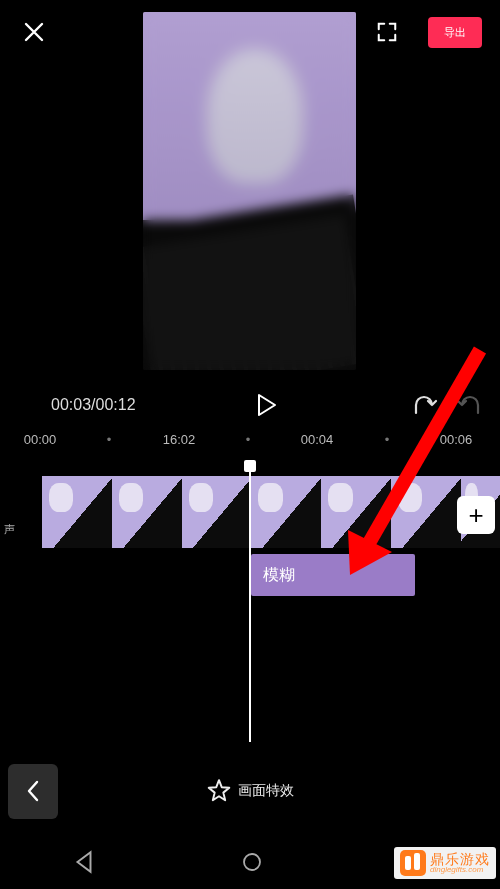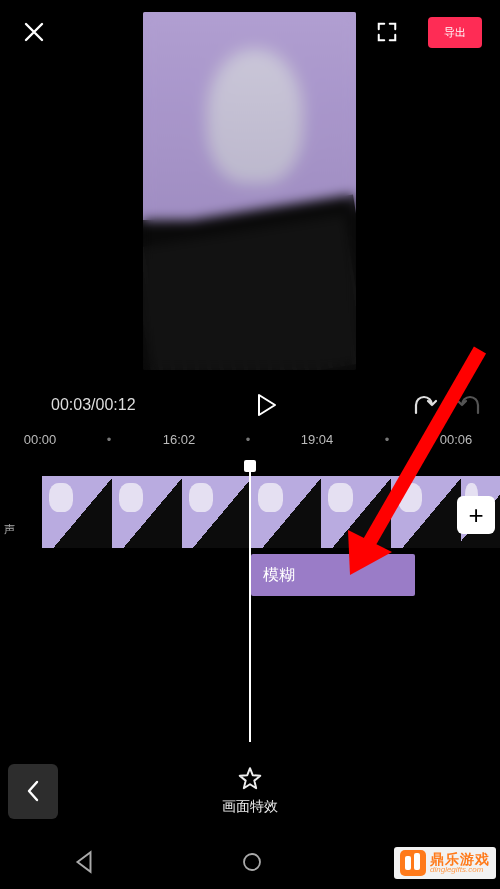--- a/index.html
+++ b/index.html
@@ -41,30 +41,30 @@
 
   .effect-clip { position: absolute; top: 92px; left: 251px; width: 164px; height: 42px; background:#9a7cc7; border-radius:2px; display:flex; align-items:center; padding-left:12px; font-size:16px; color:#fff; }
 
   .playhead { position:absolute; top:0; left:249px; width:2px; height:280px; background:#fff; }
   .playhead::before { content:""; position:absolute; top:-2px; left:-5px; width:12px; height:12px; background:#fff; border-radius:2px; }
 
   .add-btn { position:absolute; top:34px; right:5px; width:38px; height:38px; background:#fff; color:#000; border-radius:6px; display:flex; align-items:center; justify-content:center; font-size:26px; font-weight:400; }
 
   .bottom-bar { position:absolute; bottom:54px; left:0; right:0; height:88px; display:flex; align-items:center; }
   .back-box { position:absolute; left:8px; width:50px; height:55px; background:#2d2d2d; border-radius:6px; display:flex; align-items:center; justify-content:center; }
-  .effect-tool { position:absolute; left:50%; transform:translateX(-50%); display:flex; flex-direction:column; align-items:center; gap:6px; font-size:14px; color:#eee; }
+  .effect-tool { position:absolute; left:50%; transform:translateX(-50%); display:flex; flex-direction:row; align-items:center; gap:6px; font-size:14px; color:#eee; }
 
   .nav-bar { position:absolute; bottom:0; left:0; right:0; height:54px; display:flex; align-items:center; justify-content:space-around; }
 
   .watermark { position:absolute; bottom:10px; right:4px; display:flex; align-items:center; gap:4px; background:rgba(255,255,255,.95); padding:3px 6px; border-radius:3px; }
   .wm-icon { width:26px; height:26px; background:#ff7a1a; border-radius:5px; position:relative; }
   .wm-icon::before{content:"";position:absolute;left:5px;top:6px;width:6px;height:14px;background:#fff;border-radius:2px;}
   .wm-icon::after{content:"";position:absolute;left:14px;top:3px;width:6px;height:17px;background:#fff;border-radius:2px;}
   .wm-text { display:flex; flex-direction:column; line-height:1; }
-  .wm-main { font-size:14px; font-weight:700; color:#ff7a1a; letter-spacing:1px; }
+  .wm-main { font-size:14px; font-weight:400; color:#ff7a1a; letter-spacing:1px; }
   .wm-sub { font-size:8px; color:#ff9a4a;font-style:italic; }
 
   .arrow { position:absolute; pointer-events:none; }
 
   svg { display:block; }
 </style>
 </head>
 <body>
 
 <div class="top-bar">
@@ -108,21 +108,21 @@
         </svg>
     </div>
   </div>
 </div>
 
 <div class="ruler">
   <span class="tick" style="left:40px">00:00</span>
   <span class="dot" style="left:109px">•</span>
   <span class="tick" style="left:179px">16:02</span>
   <span class="dot" style="left:248px">•</span>
-  <span class="tick" style="left:317px">19:04</span>
+  <span class="tick" style="left:317px">00:04</span>
   <span class="dot" style="left:387px">•</span>
   <span class="tick" style="left:456px">00:06</span>
 </div>
 
 <div class="timeline">
   <span class="audio-label">声</span>
   <div class="thumbs">
     <div class="thumb"></div>
     <div class="thumb"></div>
     <div class="thumb"></div>

